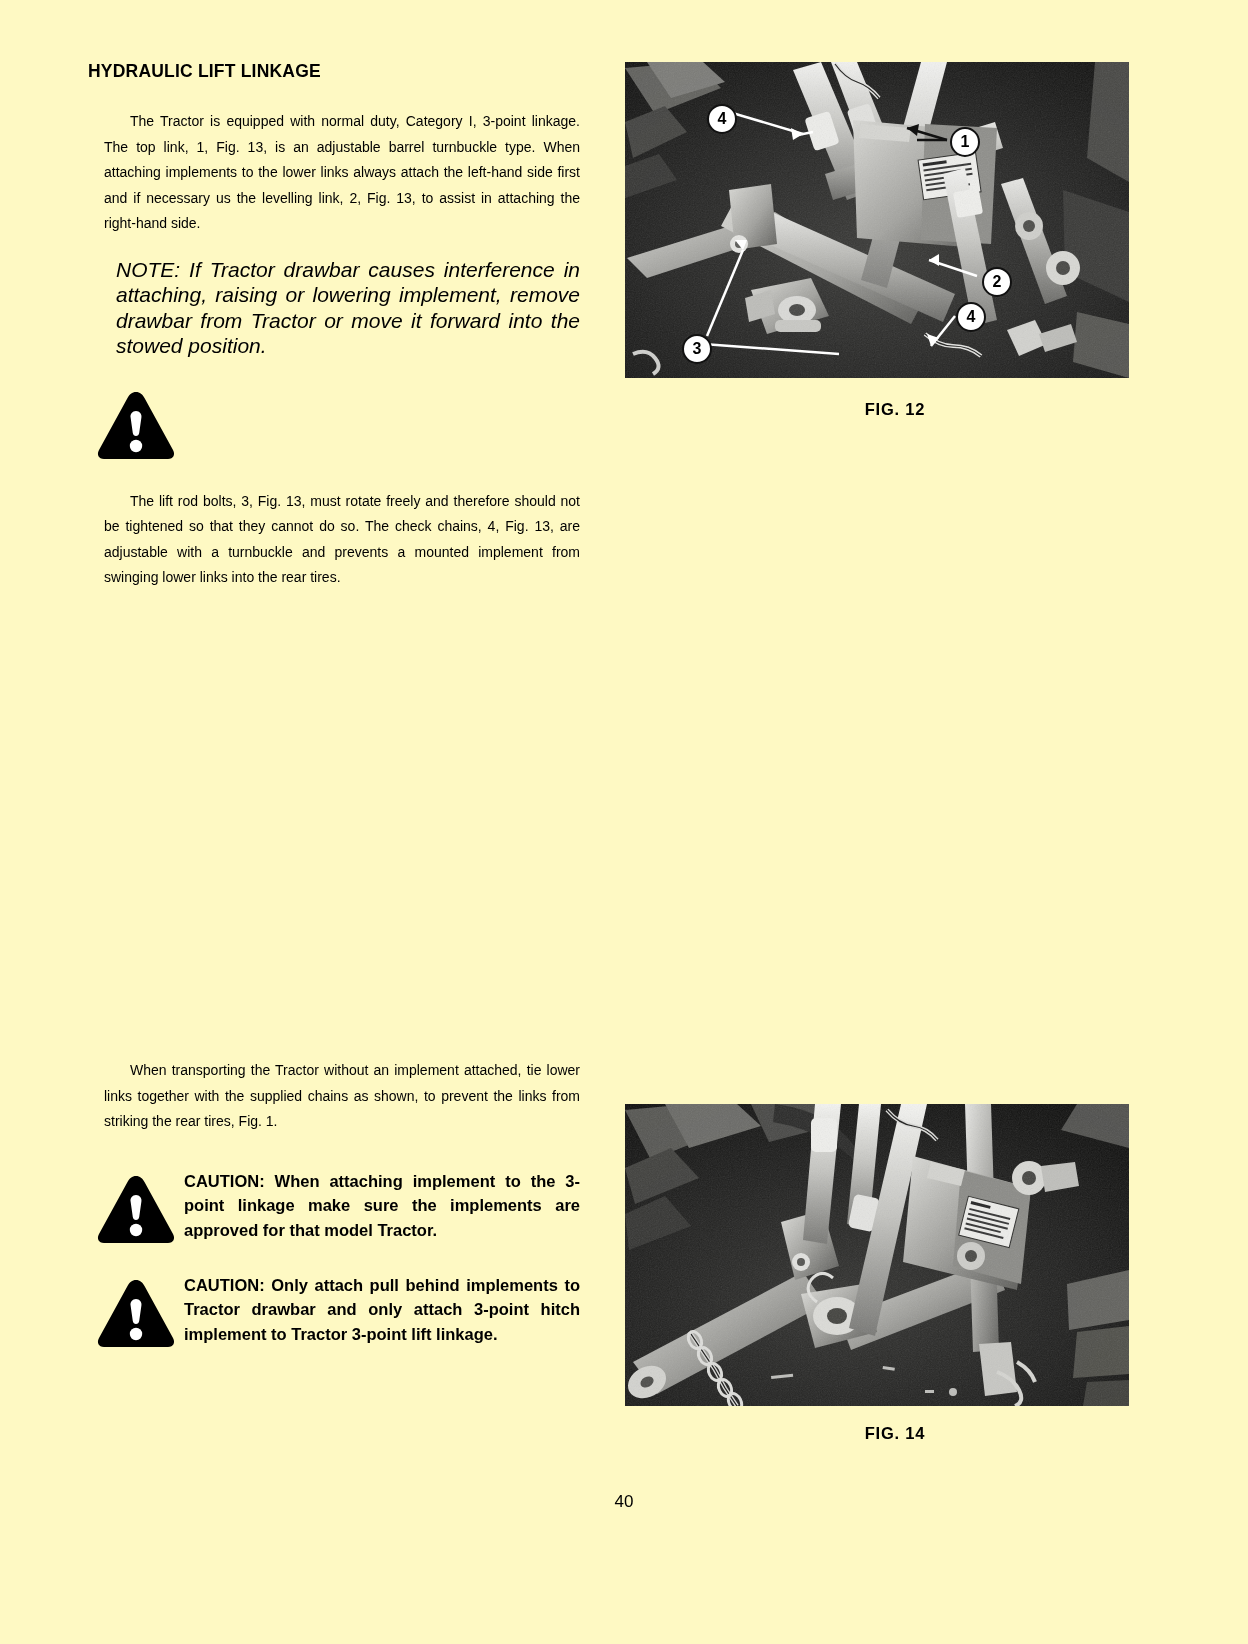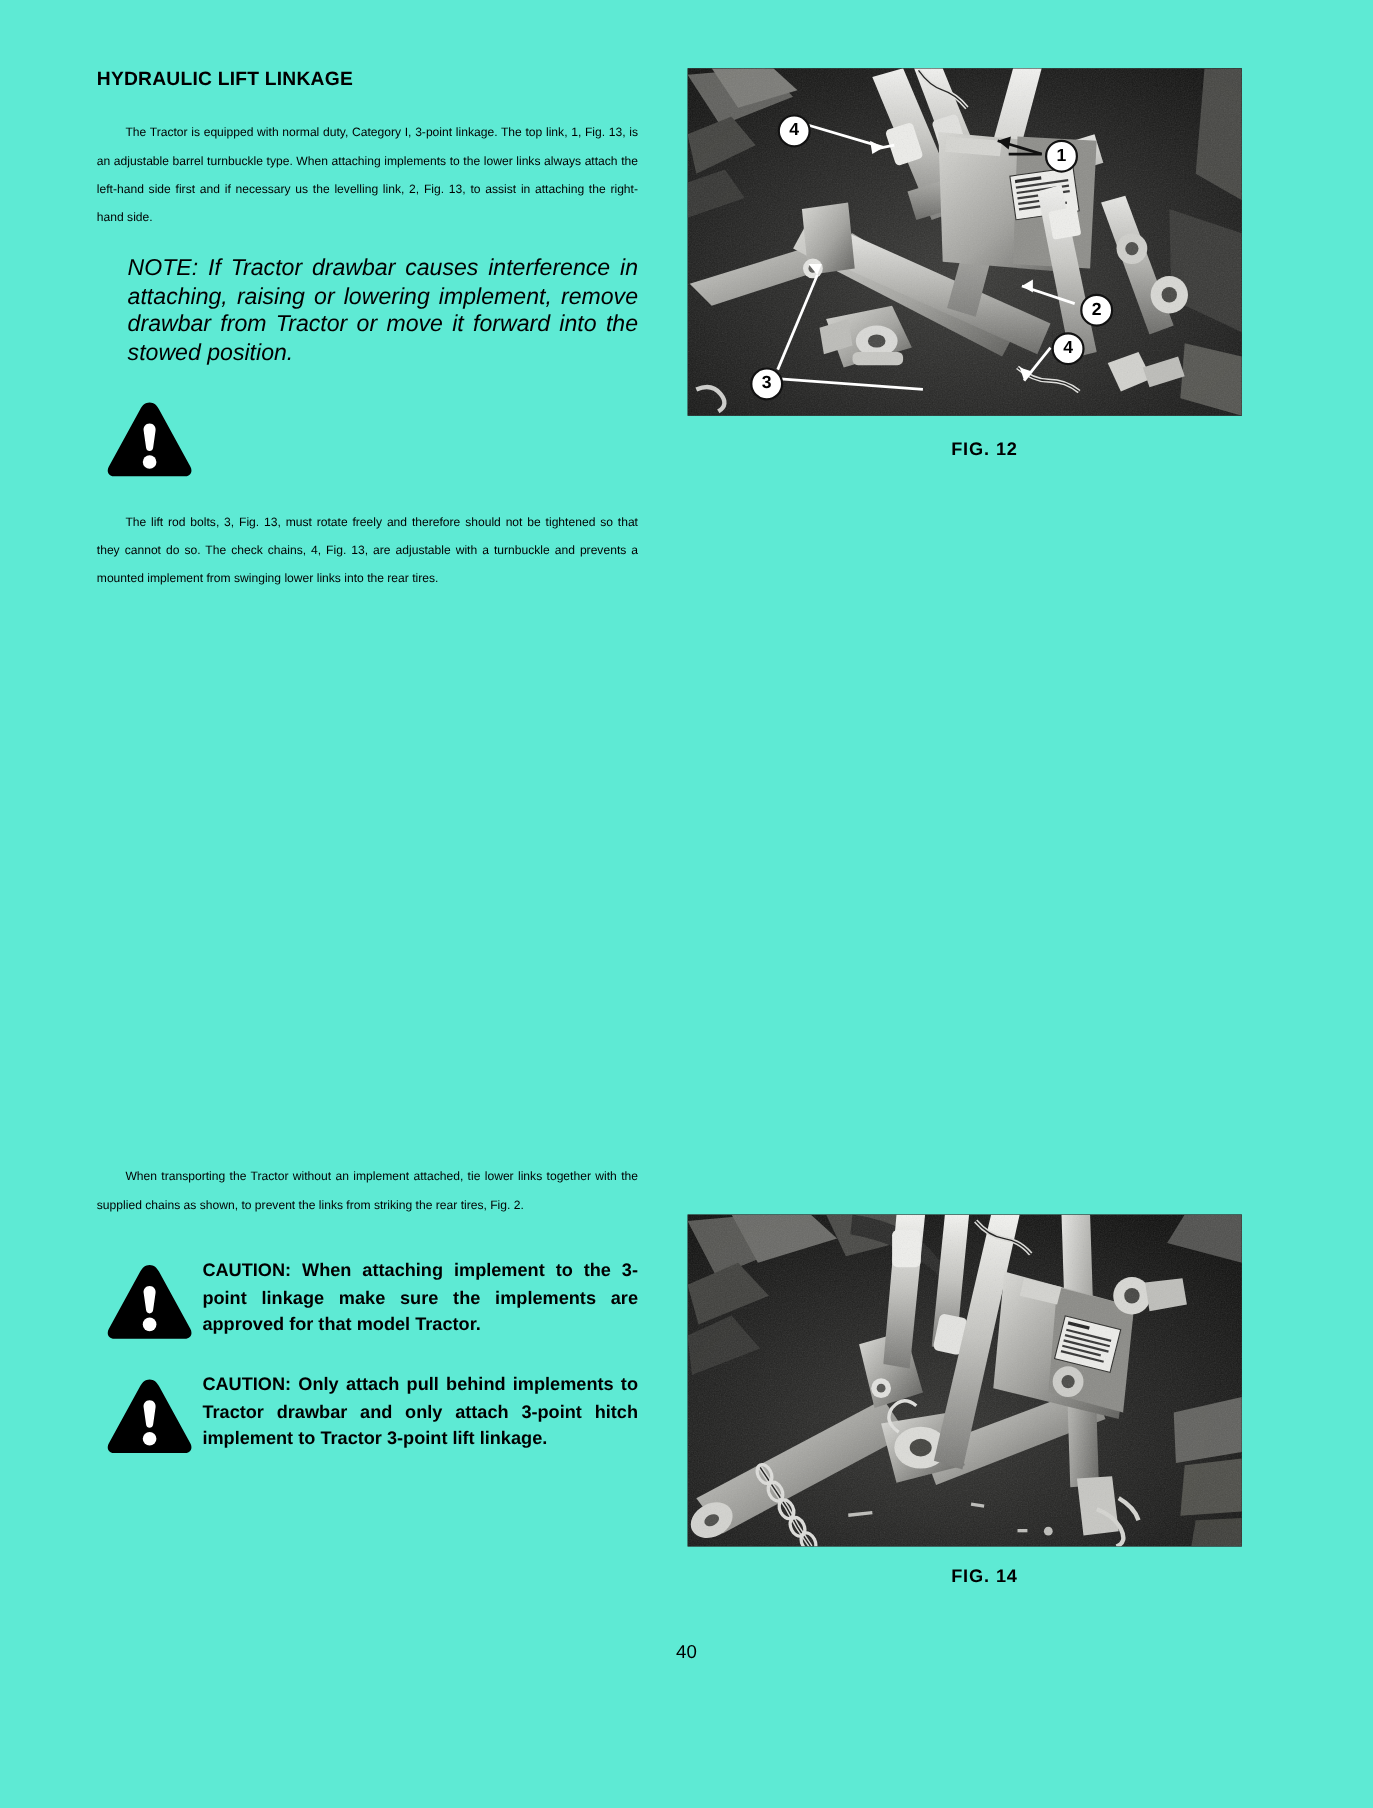--- a/index.html
+++ b/index.html
@@ -12,21 +12,21 @@
     height: 1644px;
     position: relative;
     font-family: "Liberation Sans", sans-serif;
     color: #000000;
     overflow: hidden;
   }
 
   .page {
     position: absolute;
     inset: 0;
-    background: #5eead4;
+    background: #fef9c3;
   }
 
   
   .col-left {
     position: absolute;
     left: 88px;
     top: 62px;
     width: 492px;
   }
   .col-right {
@@ -51,23 +51,23 @@
   
   h1.section-title {
     font-size: 17.5px;
     font-weight: bold;
     letter-spacing: 0.2px;
     margin: 0 0 28px 0;
     line-height: 1.1;
   }
 
   p.body-par {
-    font-size: 11px;
+    font-size: 14px;
     line-height: 25.5px;
-    margin: 0 0 20px 0;
+    margin: 0 0 20px 16px;
     text-align: justify;
     text-indent: 26px;
     -webkit-hyphens: none;
     hyphens: none;
   }
 
   p.note-par {
     font-size: 21px;
     line-height: 25.5px;
     margin: 0 0 26px 0;
@@ -318,21 +318,21 @@
         <div class="callout" style="left:357px;top:205px;">2</div>
         <div class="callout" style="left:331px;top:240px;">4</div>
         <div class="callout" style="left:57px;top:272px;">3</div>
       </div>
       <figcaption class="fig-caption">FIG. 12</figcaption>
     </figure>
   </div>
 
   <div class="col-left-lower">
 
-    <p class="body-par" style="margin-top:18px;">When transporting the Tractor without an implement attached, tie lower links together with the supplied chains as shown, to prevent the links from striking the rear tires, Fig. 2.</p>
+    <p class="body-par" style="margin-top:18px;">When transporting the Tractor without an implement attached, tie lower links together with the supplied chains as shown, to prevent the links from striking the rear tires, Fig. 1.</p>
 
     <div class="caution-block" style="margin-top:34px;">
       <div class="caution-icon">
         <svg width="84" height="74" viewBox="0 0 84 74" aria-hidden="true">
           <path d="M42 3 C46 3 48.5 5.5 50.5 9 L79 61 C81.5 65.5 79.5 70 74 70 L10 70 C4.5 70 2.5 65.5 5 61 L33.5 9 C35.5 5.5 38 3 42 3 Z" fill="#000000"></path>
           <path d="M42 22 C45.6 22 48 25 47.4 28.5 L45.2 44 C44.9 46 43.6 47 42 47 C40.4 47 39.1 46 38.8 44 L36.6 28.5 C36 25 38.4 22 42 22 Z" fill="#ffffff"></path>
           <circle cx="42" cy="57" r="6.2" fill="#ffffff"></circle>
         </svg>
       </div>
       <div class="caution-text">CAUTION: When attaching implement to the 3-point linkage make sure the implements are approved for that model Tractor.</div>

